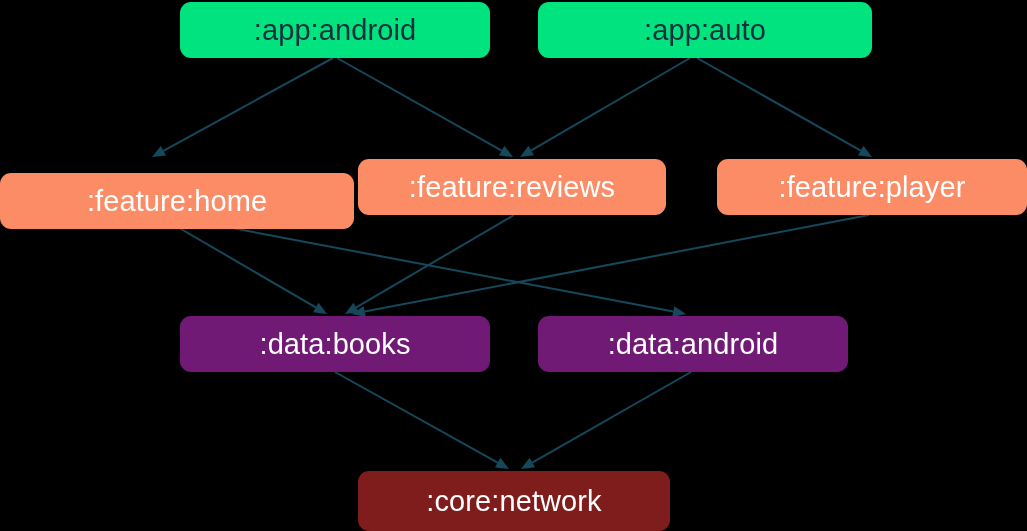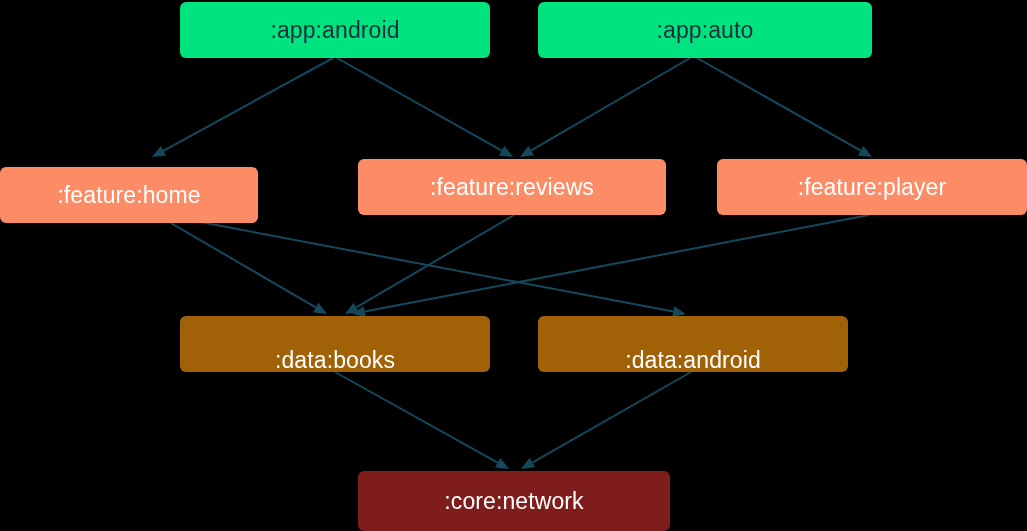--- a/index.html
+++ b/index.html
@@ -25,32 +25,32 @@
     width: 1027px;
     height: 531px;
     pointer-events: none;
   }
   .node {
     position: absolute;
     box-sizing: border-box;
     display: flex;
     align-items: center;
     justify-content: center;
-    border-radius: 6px;
-    font-size: 23px;
+    border-radius: 11px;
+    font-size: 29px;
     font-weight: 400;
     letter-spacing: 0.1px;
     line-height: 1;
     white-space: nowrap;
     text-align: center;
     z-index: 2;
   }
   .node-app      { background: #00e37f; color: #12303c; }
   .node-feature  { background: #fb8c66; color: #ffffff; }
-  .node-data     { background: #a16207; color: #ffffff; align-items: flex-end; }
+  .node-data     { background: #701a75; color: #ffffff; }
   .node-core     { background: #7f1d1d; color: #ffffff; }
 </style>
 </head>
 <body>
 
 <div id="graph-canvas">
   <svg id="edge-layer" viewBox="0 0 1027 531" width="1027" height="531">
       <g>
         <line x1="333" y1="58" x2="163.40541030561647" y2="150.76168165604403" stroke="#16485c" stroke-width="2"></line>
         <polygon points="152,157 160.76612177548125,145.936315757514 166.0446988357517,155.58704755457407" fill="#16485c"></polygon>
@@ -92,21 +92,21 @@
         <polygon points="521,469 529.5655084923849,457.78028234460055 535.0169833276814,467.33441349924396" fill="#16485c"></polygon>
       </g>
     </svg>
   <div id="node-layer">
       <div class="node node-app" style="left: 180px; top: 2px; width: 310px; height: 56px;">
         <span>:app:android</span>
       </div>
       <div class="node node-app" style="left: 538px; top: 2px; width: 334px; height: 56px;">
         <span>:app:auto</span>
       </div>
-      <div class="node node-feature" style="left: 0px; top: 167px; width: 258px; height: 56px;">
+      <div class="node node-feature" style="left: 0px; top: 173px; width: 354px; height: 56px;">
         <span>:feature:home</span>
       </div>
       <div class="node node-feature" style="left: 358px; top: 159px; width: 308px; height: 56px; align-items: center;">
         <span>:feature:reviews</span>
       </div>
       <div class="node node-feature" style="left: 717px; top: 159px; width: 310px; height: 56px;">
         <span>:feature:player</span>
       </div>
       <div class="node node-data" style="left: 180px; top: 316px; width: 310px; height: 56px;">
         <span>:data:books</span>

